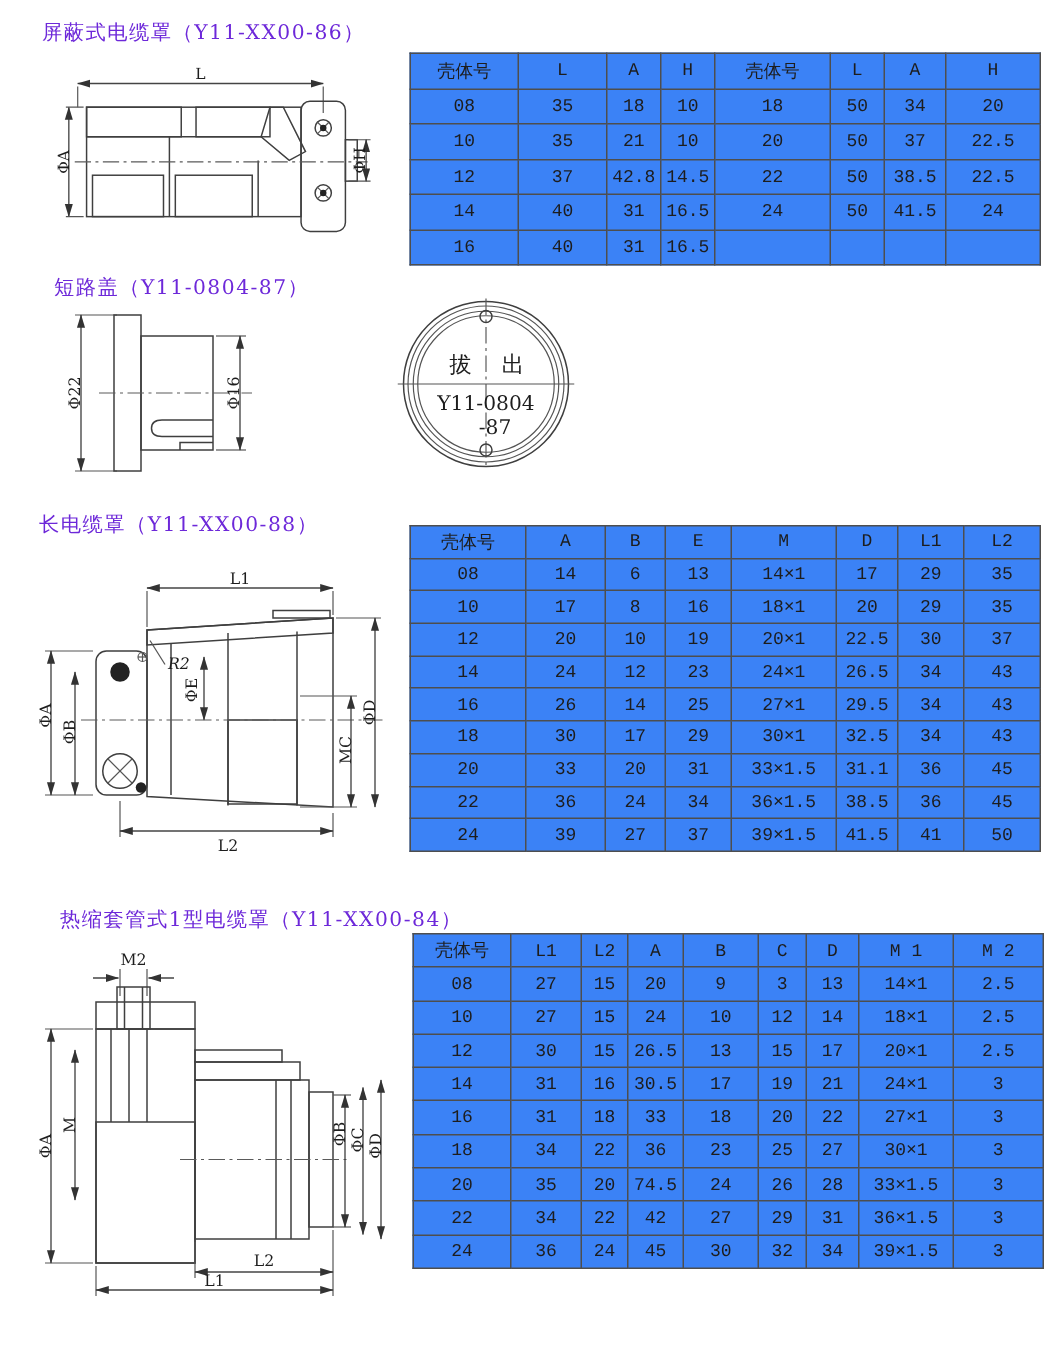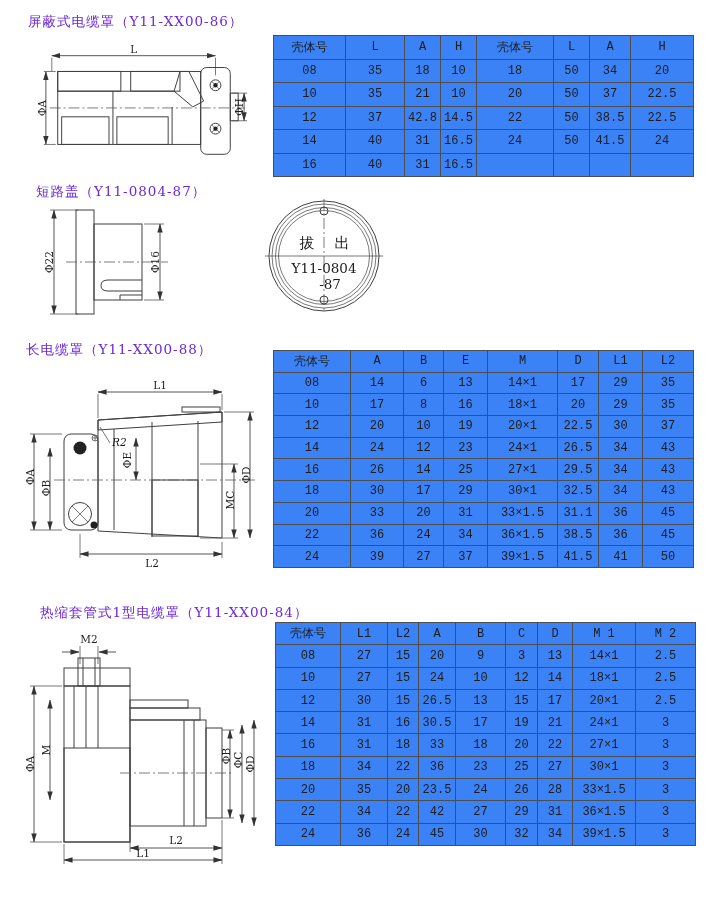--- a/index.html
+++ b/index.html
@@ -545,21 +545,21 @@
         <td>23</td>
         <td>25</td>
         <td>27</td>
         <td>30×1</td>
         <td>3</td>
       </tr>
       <tr>
         <td>20</td>
         <td>35</td>
         <td>20</td>
-        <td>23.5</td>
+        <td>74.5</td>
         <td>24</td>
         <td>26</td>
         <td>28</td>
         <td>33×1.5</td>
         <td>3</td>
       </tr>
       <tr>
         <td>22</td>
         <td>34</td>
         <td>22</td>

